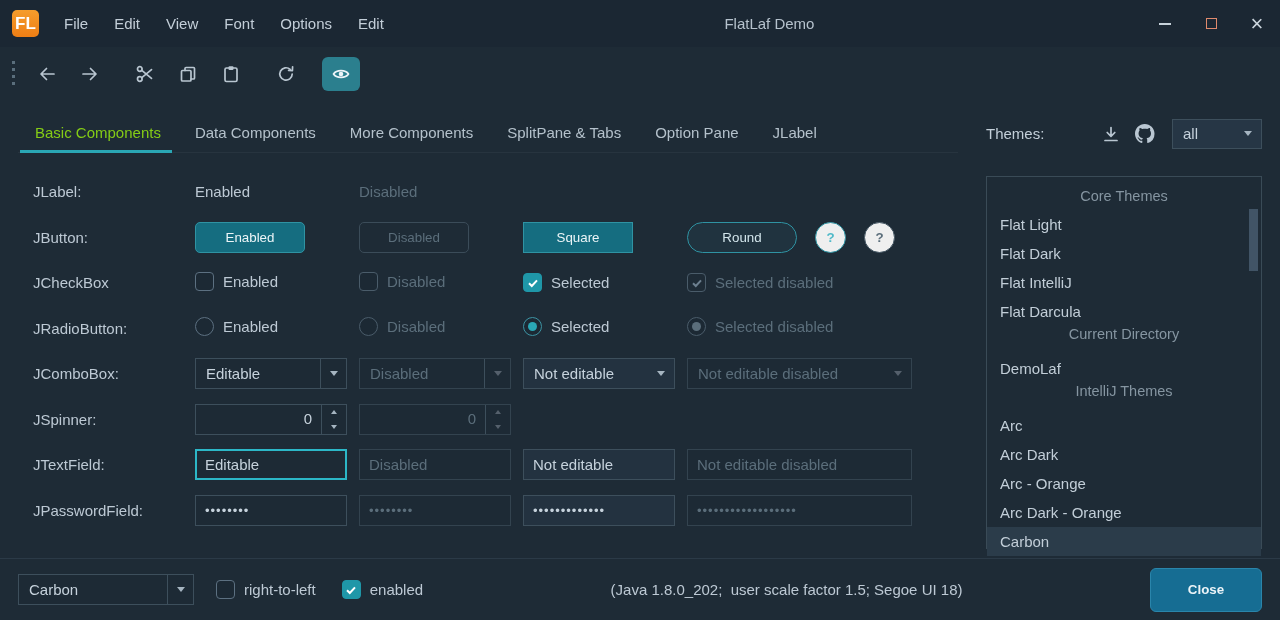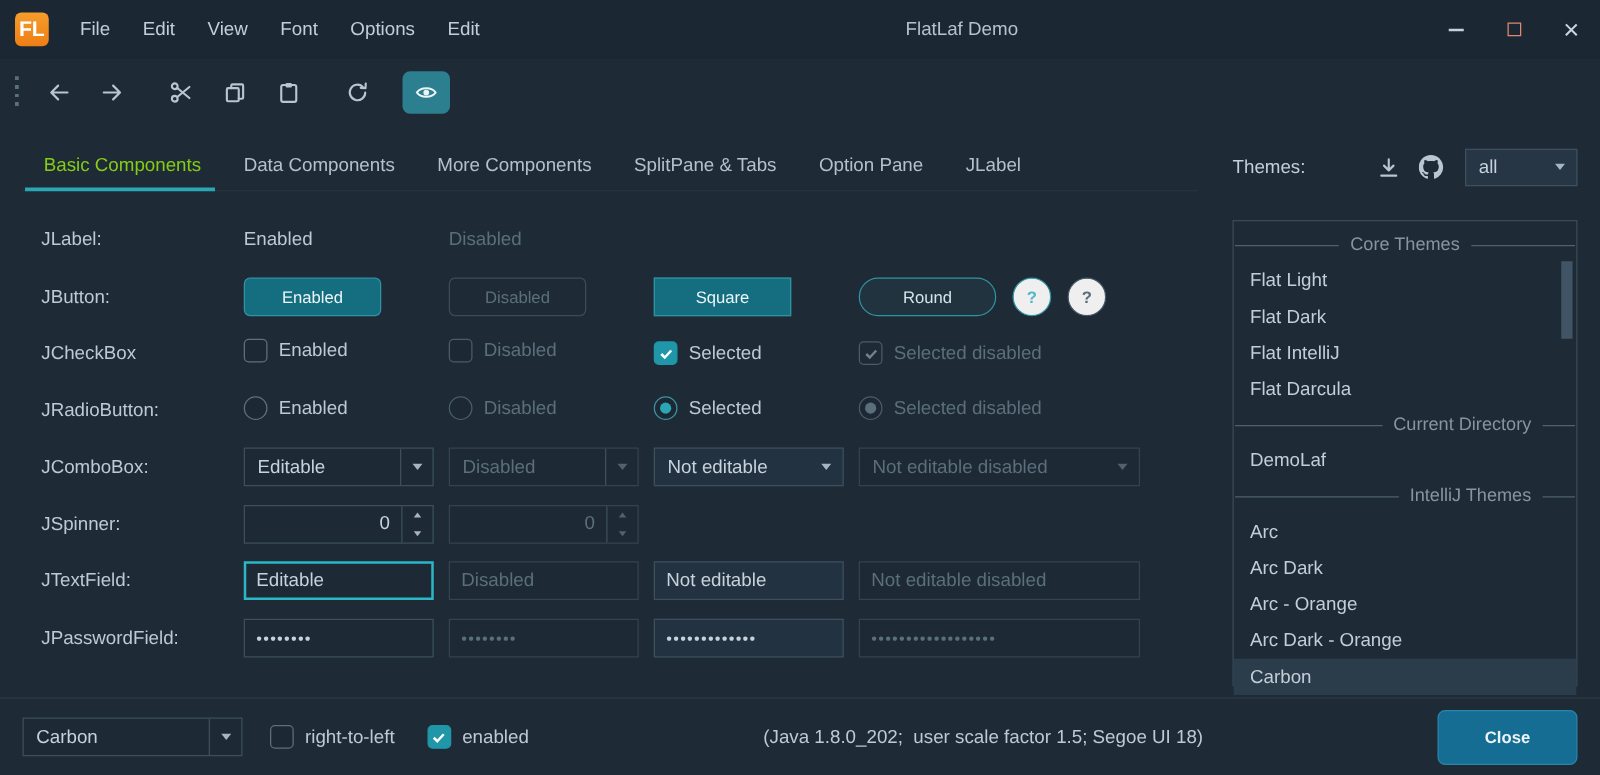--- a/index.html
+++ b/index.html
@@ -45,21 +45,21 @@
   .dim { color:#5b6e7b !important; }
 
   .btn { height:31px; min-width:110px; padding:0 14px; border-radius:5px; display:inline-flex; align-items:center;
          justify-content:center; background:#156d80; border:1px solid #2f93a3; color:#ecf5f7; }
   .btn.disabled { background:transparent; border:1px solid #3b4c59; color:#5b6e7b; }
   .btn.square { border-radius:0; }
   .btn.round { border-radius:16px; background:#20333f; color:#d2e5eb; }
   .help-btn { width:31px; height:31px; border-radius:50%; border:1.5px solid #2f93a3; color:#4fb9c8;
               display:inline-flex; align-items:center; justify-content:center; font-weight:bold; }
   .help-btn.disabled { border-color:#45576420; border:1.5px solid #455764; color:#5b6e7b; }
-  .cell-flex { display:flex; align-items:center; gap:13px; }
+  .cell-flex { display:flex; align-items:center; gap:18px; }
 
   .cb { display:inline-flex; align-items:center; gap:9px; }
   .cb-box { width:19px; height:19px; border-radius:4px; border:1.5px solid #5c7081; background:#1c2934;
             display:inline-flex; align-items:center; justify-content:center; flex-shrink:0; }
   .cb-box svg { display:none; }
   .cb-box.checked { background:#1f97a8; border-color:#1f97a8; }
   .cb-box.checked svg { display:block; stroke:#fff; stroke-width:2; fill:none; }
   .cb-box.checked.gray { background:transparent; border-color:#4a5c6a; }
   .cb-box.checked.gray svg { stroke:#6d8090; }
   .cb-box.gray { border-color:#4a5c6a; }
@@ -108,21 +108,21 @@
   .themes-head { display:flex; align-items:center; margin-top:12px; height:43px; }
   .themes-label { color:#c3cfd9; }
   .icon-btn { width:34px; height:32px; display:flex; align-items:center; justify-content:center; }
   .icon-btn svg { stroke:#b9c6d1; stroke-width:1.7; fill:none; stroke-linecap:round; stroke-linejoin:round; }
   .filter-combo { width:90px; height:30px; background:#263645; border:1px solid #3d4f5c;
                   display:flex; align-items:center; margin-left:10px; }
 
   .theme-list { border:1px solid #3a4b57; height:373px; margin-top:9px; position:relative; padding-top:5px; }
   .tl-item { height:29px; line-height:29px; padding-left:13px; color:#c2ced8; white-space:nowrap; }
   .tl-item.selected { background:#2b3c4a; }
-  .tl-sep { display:flex; align-items:center; height:28px; color:#8595a1; font-size:14.5px; padding:0 1px; }
+  .tl-sep { display:flex; align-items:center; height:28px; color:#8595a1; font-size:14.5px; padding:0 1px;flex-direction:column; }
   .tl-sep .line { height:1px; background:#4e616f; }
   .tl-sep .l { flex:1; margin-right:9px; }
   .tl-sep .r { flex:1; margin-left:9px; }
   .tl-sep.lean .l { flex:1; }
   .tl-sep.lean .r { flex:0 0 26px; }
   .tl-scrollthumb { position:absolute; top:32px; right:3px; width:9px; height:62px; background:#41546600;
                     background:#415466; }
 
   
   .statusbar { height:62px; border-top:1px solid #2b3a47; display:flex; align-items:center; padding:0 18px;

